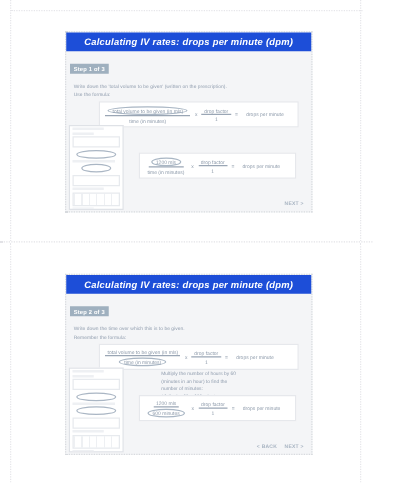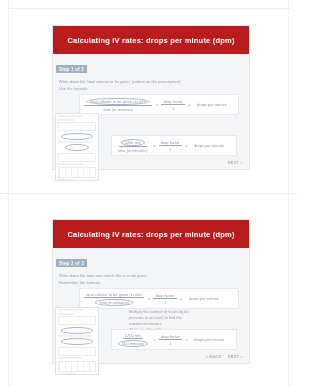--- a/index.html
+++ b/index.html
@@ -30,28 +30,29 @@
 
   
   .slide{
     position:absolute;
     left:52px; top:25px;
     width:196px; height:143px;
     background:#f4f5f7;
     border:1px dotted #d7dade;
   }
   .slide-header{
-    height:28px;
-    background:#b91c1c;
+    height:15px;
+    background:#1d4ed8;
     color:#ffffff;
     display:flex;align-items:center;justify-content:center;
     font-size:7.5px;
     font-weight:bold;
     letter-spacing:.2px;
     white-space:nowrap;
+    font-style:italic;
   }
   .step-badge-row{
     margin-top:3px;
     padding-left:3px;
   }
   .step-badge{
     display:inline-block;
     background:#9fb0bf;
     color:#ffffff;
     font-size:4.6px;

